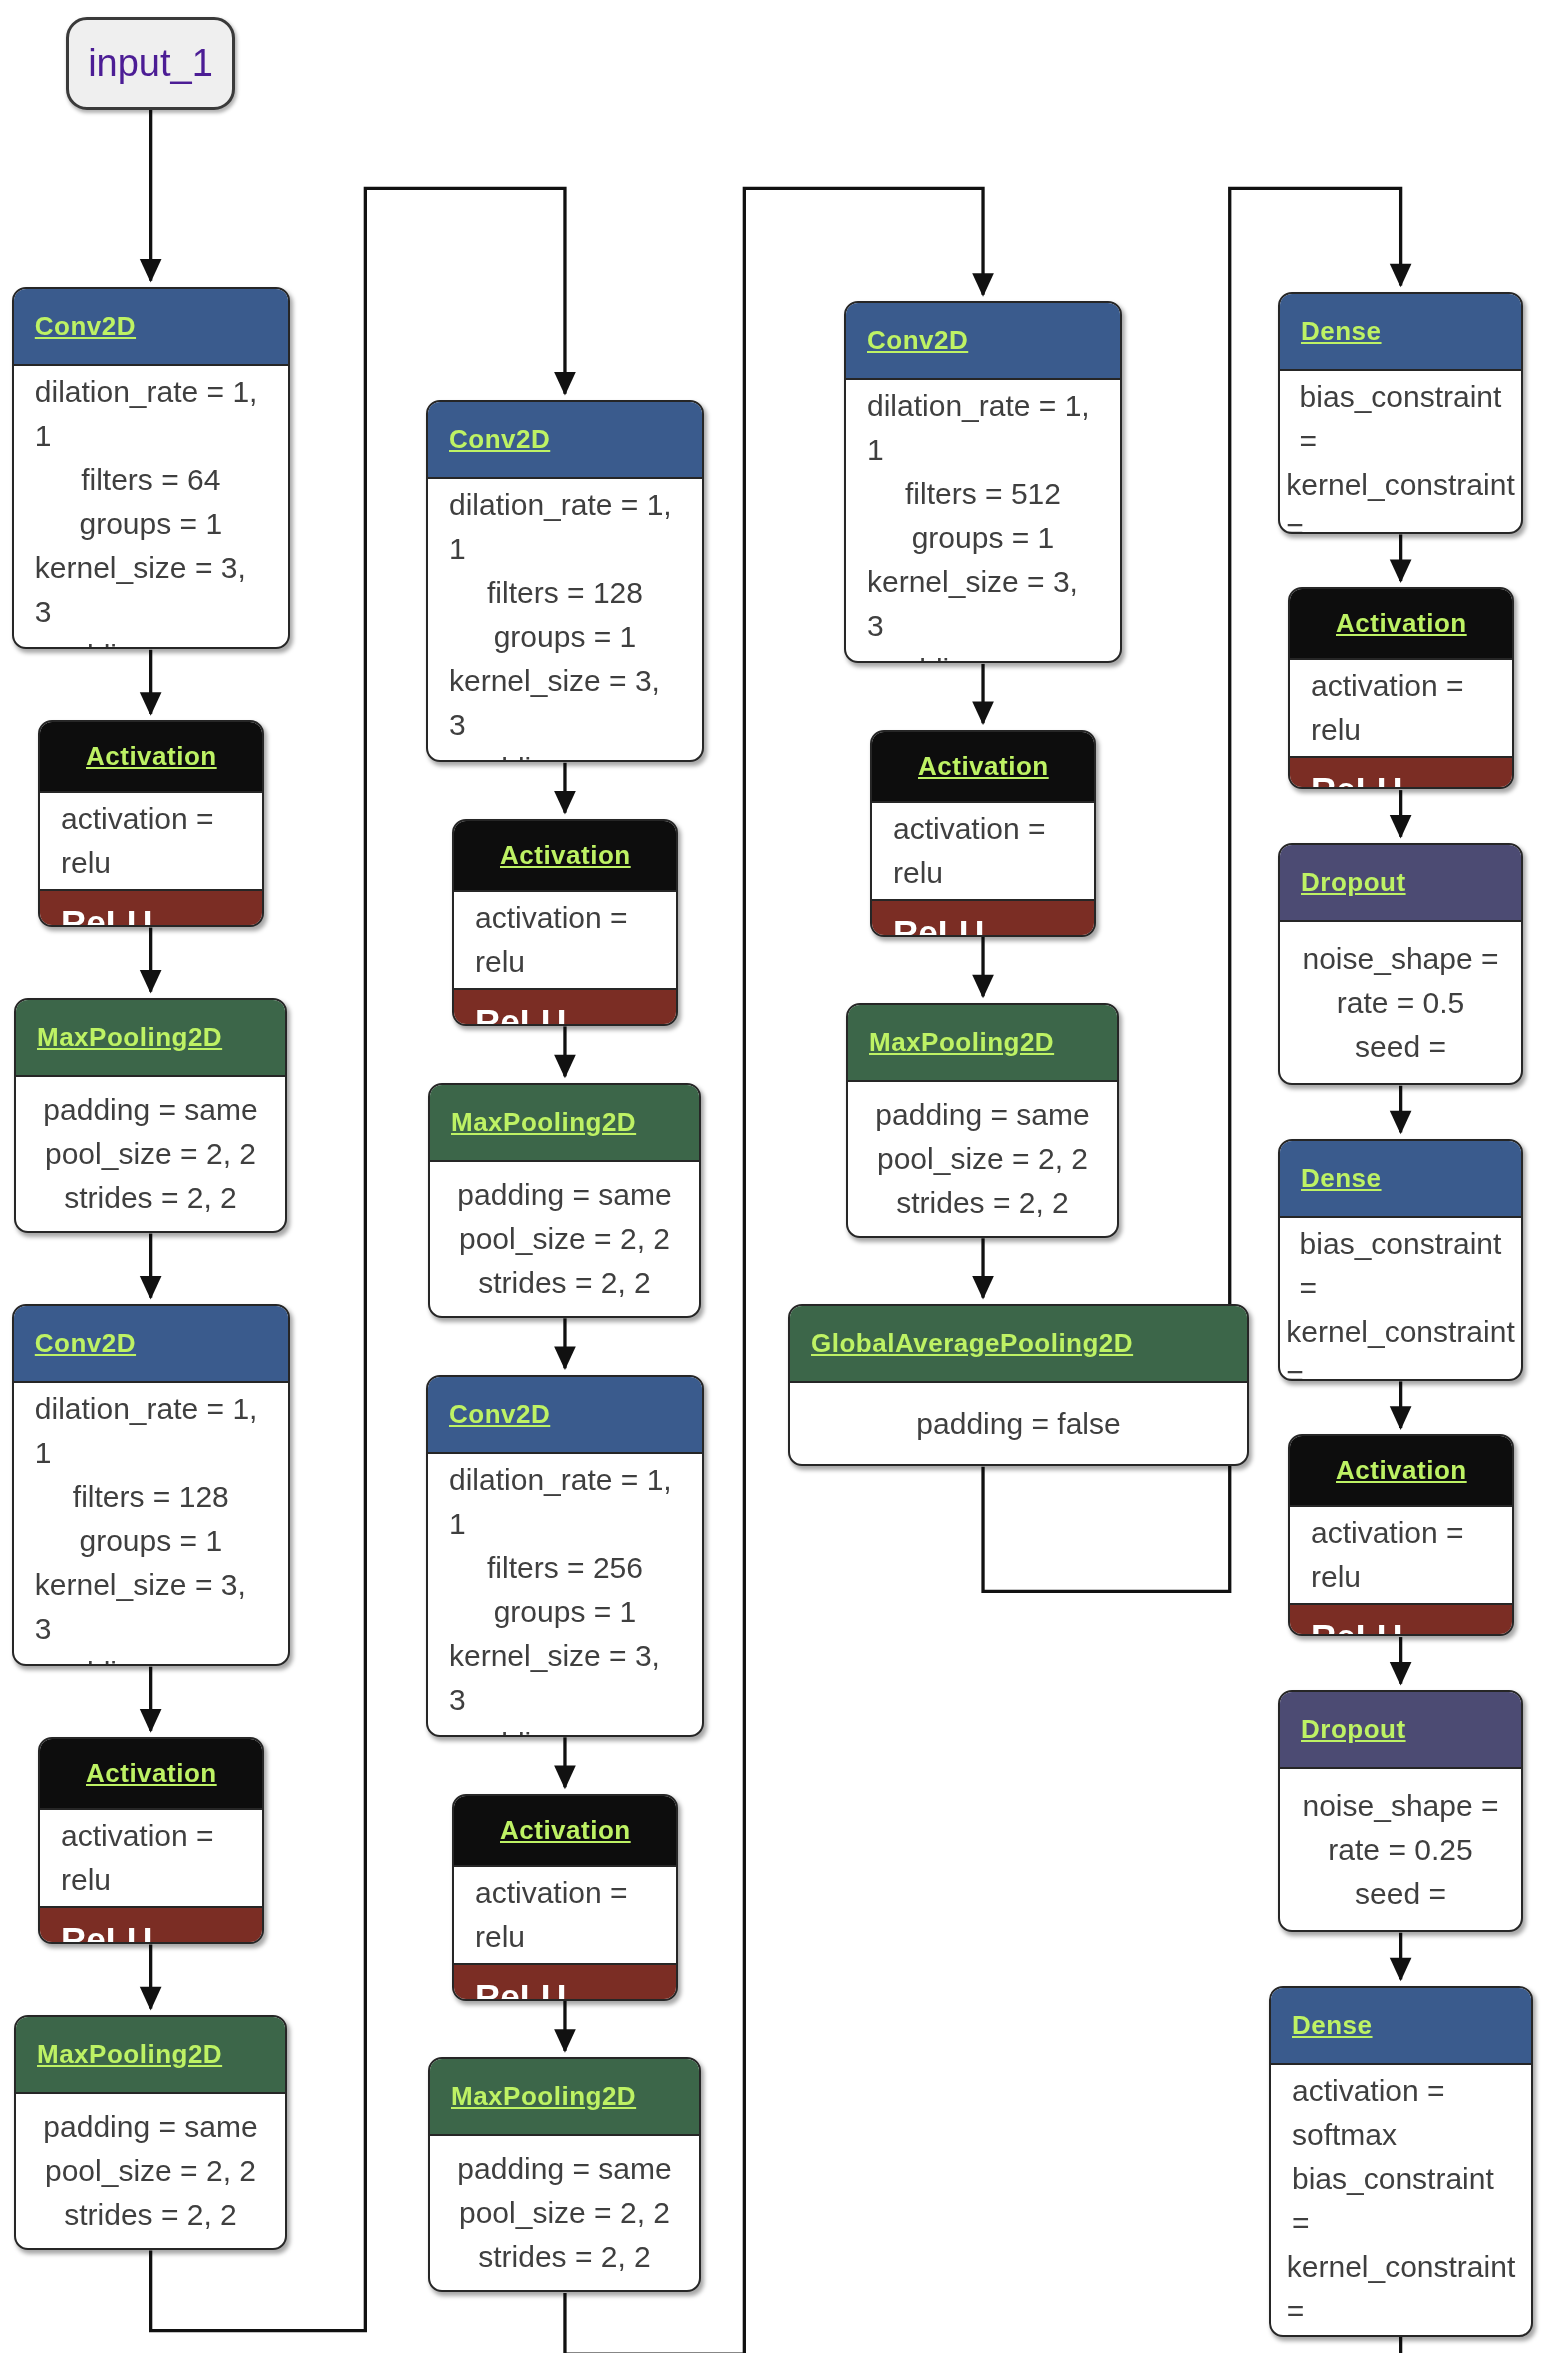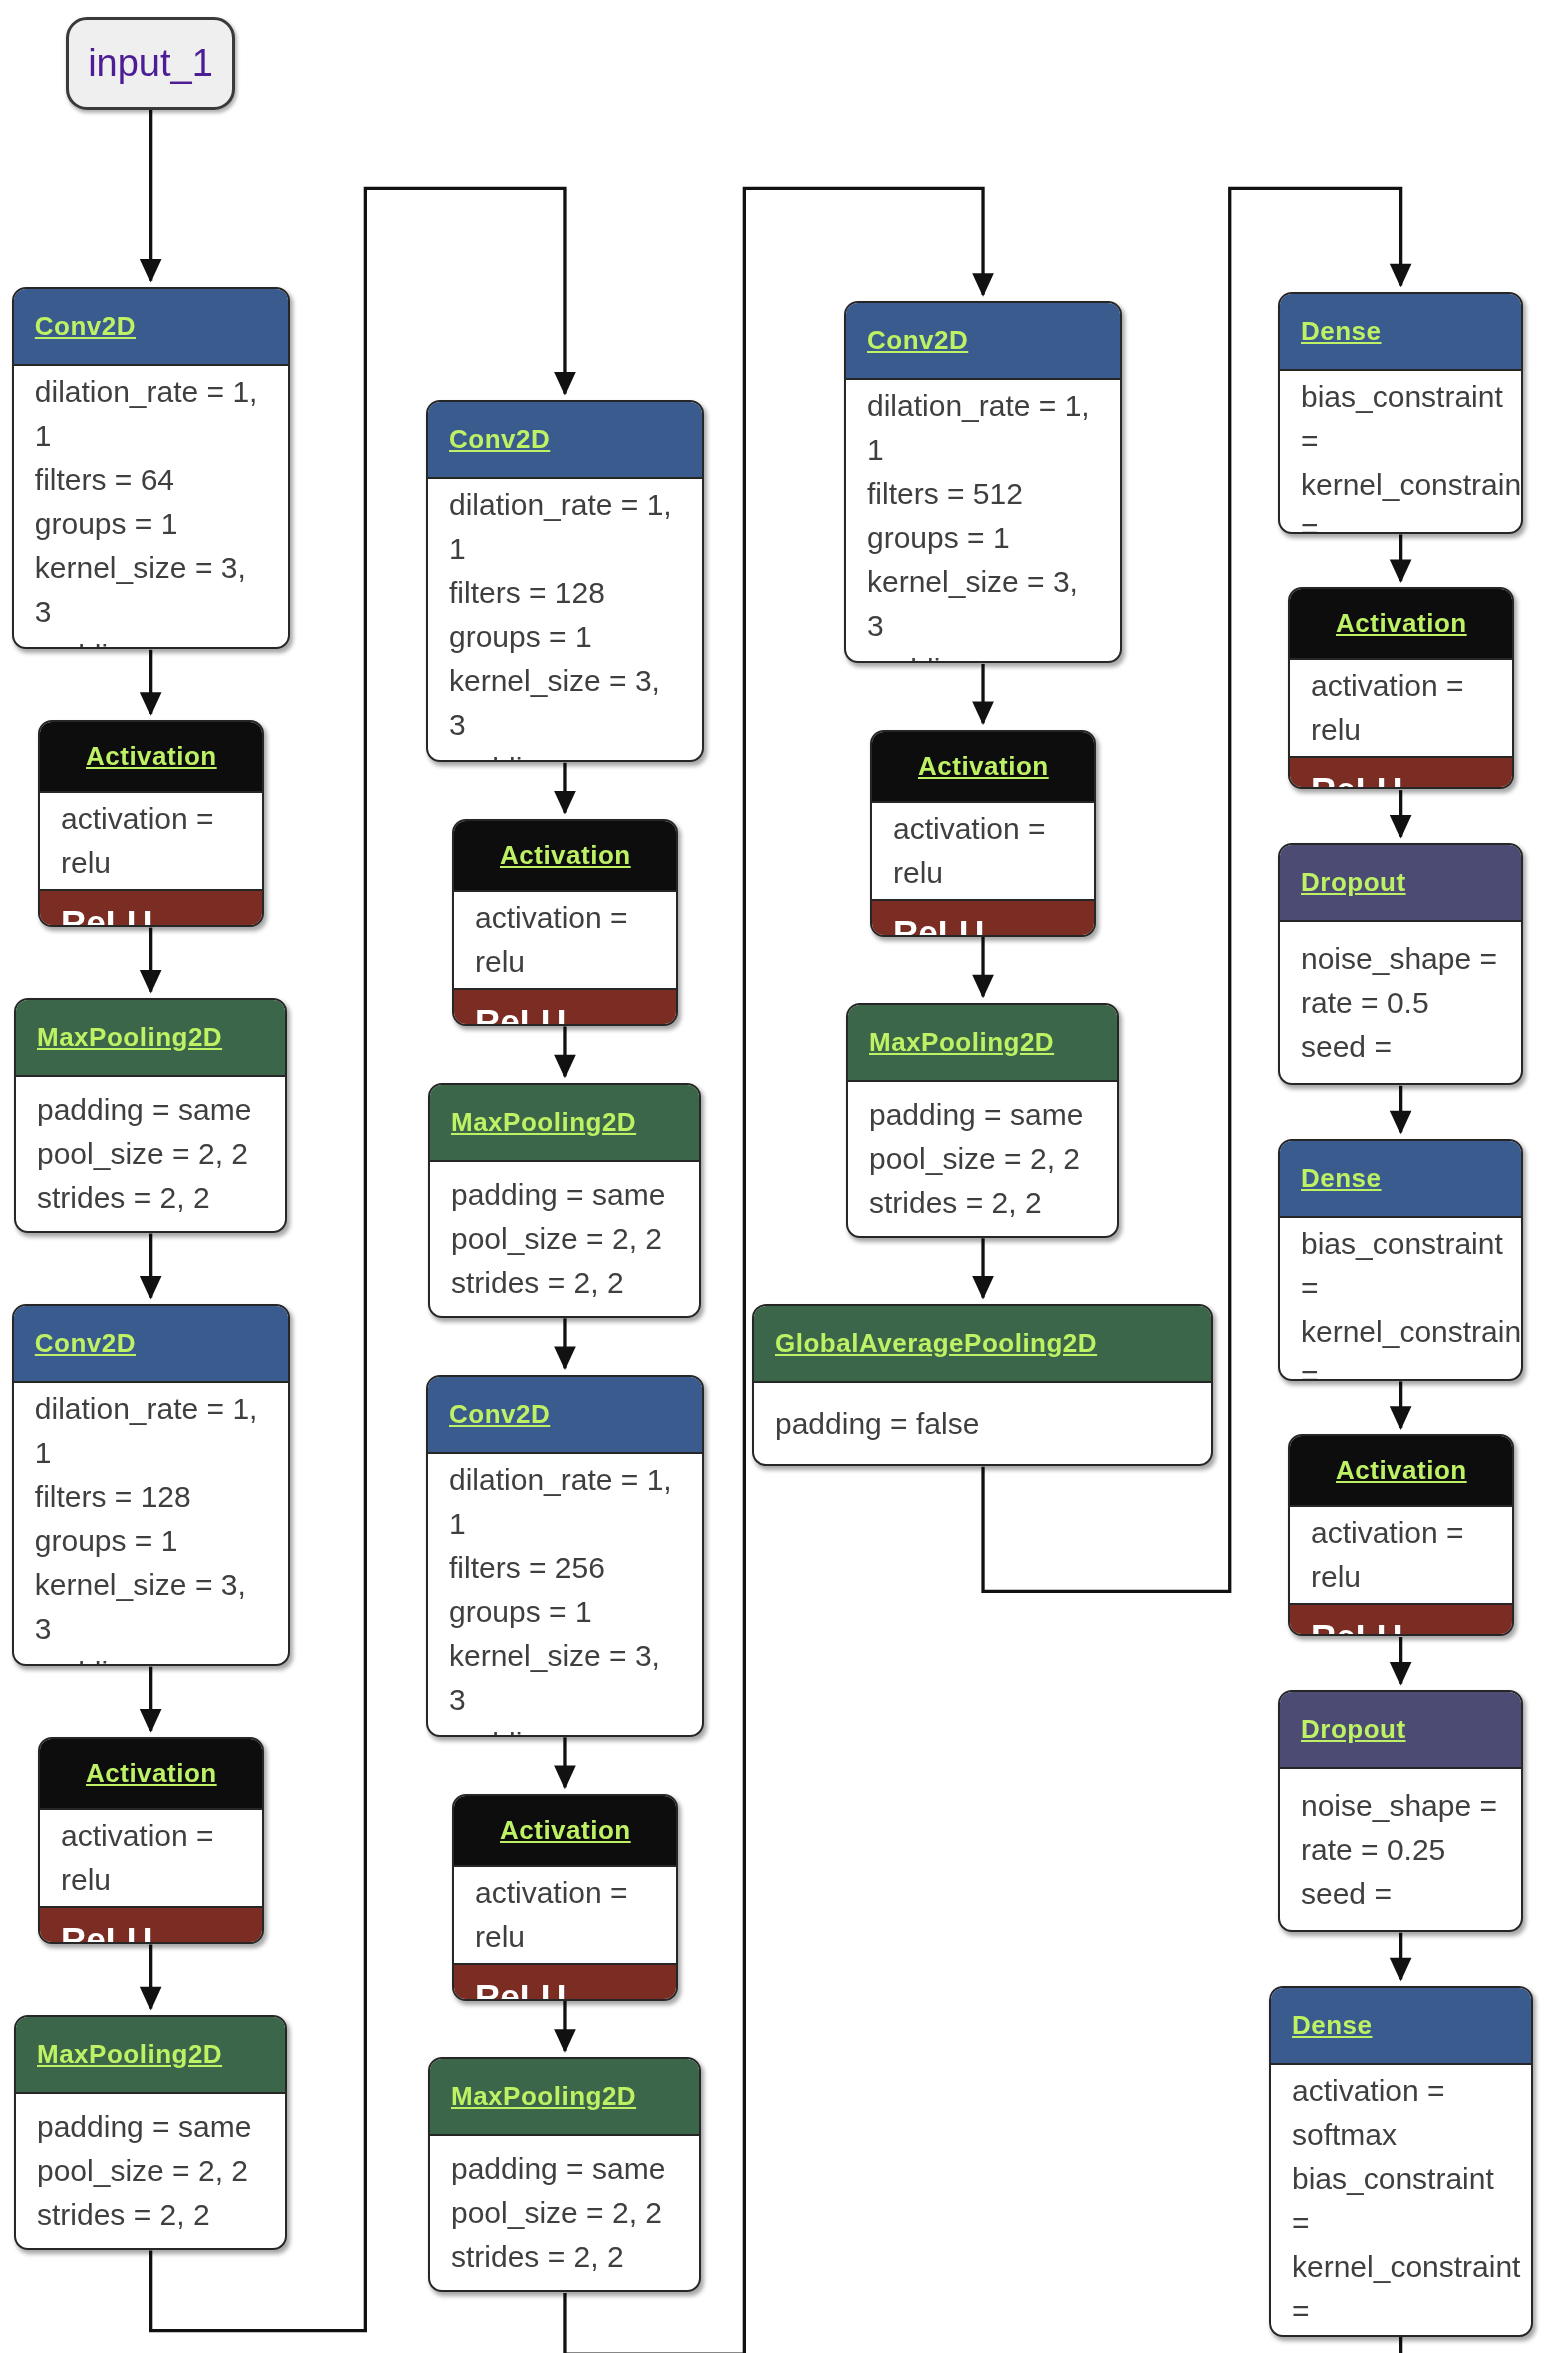--- a/index.html
+++ b/index.html
@@ -9,21 +9,21 @@
   #edges path{fill:none;stroke:var(--c-edge,#111);stroke-width:7px;}
   #edges marker path{fill:var(--c-edge,#111);stroke:none;}
 
   .block{position:absolute;background:#ffffff;border:2.8px solid #262626;border-radius:14px;
          box-shadow:2.8px 3.8px 4.7px rgba(0,0,0,.35);overflow:hidden;display:flex;flex-direction:column;
          box-sizing:border-box;}
   .hdr{flex:0 0 75px;display:flex;align-items:center;padding:0 21px;font-size:26px;font-weight:bold;
        color:#bef264;border-bottom:2.4px solid #262626;letter-spacing:0.5px;text-decoration:underline;}
   .k-activation .hdr{flex-basis:69px;padding-left:46px;}
   .bd{flex:1 1 auto;display:flex;flex-direction:column;justify-content:center;padding:3.8px 21px;
-      font-size:30px;line-height:44px;color:#3f3f3f;}
+      font-size:30px;line-height:44px;color:#3f3f3f;align-items:center;}
   .ft{flex:0 0 65px;display:flex;align-items:center;padding:0 21px;font-size:35px;font-weight:bold;
       color:#ffffff;background:var(--c-red,#7b2d24);border-top:2.4px solid #262626;}
   .k-conv .hdr,.k-dense .hdr,.k-dense_softmax .hdr{background:var(--c-blue,#3a5b8d);}
   .k-activation .hdr{background:var(--c-black,#0d0d0d);}
   .k-pool .hdr,.k-gap .hdr{background:var(--c-green,#3c6649);}
   .k-dropout .hdr{background:var(--c-purple,#4c4b73);}
 
   .node{position:absolute;background:var(--c-node,#efefef);border:3.3px solid #3a3a3a;border-radius:21px;
         display:flex;align-items:center;justify-content:center;font-size:38px;color:#4c1d95;
         box-sizing:border-box;box-shadow:1.9px 2.8px 3.8px rgba(0,0,0,.30);}
@@ -189,21 +189,21 @@
         <div class="ft">ReLU</div>
       </div>
       <div class="block k-pool" style="left: 846px; top: 1003px; width: 273px; height: 235px;">
         <div class="hdr">MaxPooling2D</div>
         <div class="bd">
           <div class="ln">padding = same</div>
           <div class="ln">pool_size = 2, 2</div>
           <div class="ln">strides = 2, 2</div>
         </div>
       </div>
-      <div class="block k-gap" style="left: 752px; top: 1304px; width: 461px; height: 162px;">
+      <div class="block k-gap" style="left: 788px; top: 1304px; width: 461px; height: 162px;">
         <div class="hdr">GlobalAveragePooling2D</div>
         <div class="bd">
           <div class="ln">padding = false</div>
         </div>
       </div>
       <div class="block k-dense" style="left: 1278px; top: 292px; width: 245px; height: 242px;">
         <div class="hdr">Dense</div>
         <div class="bd">
           <div class="ln">bias_constraint =</div>
           <div class="ln">kernel_constraint =</div>

